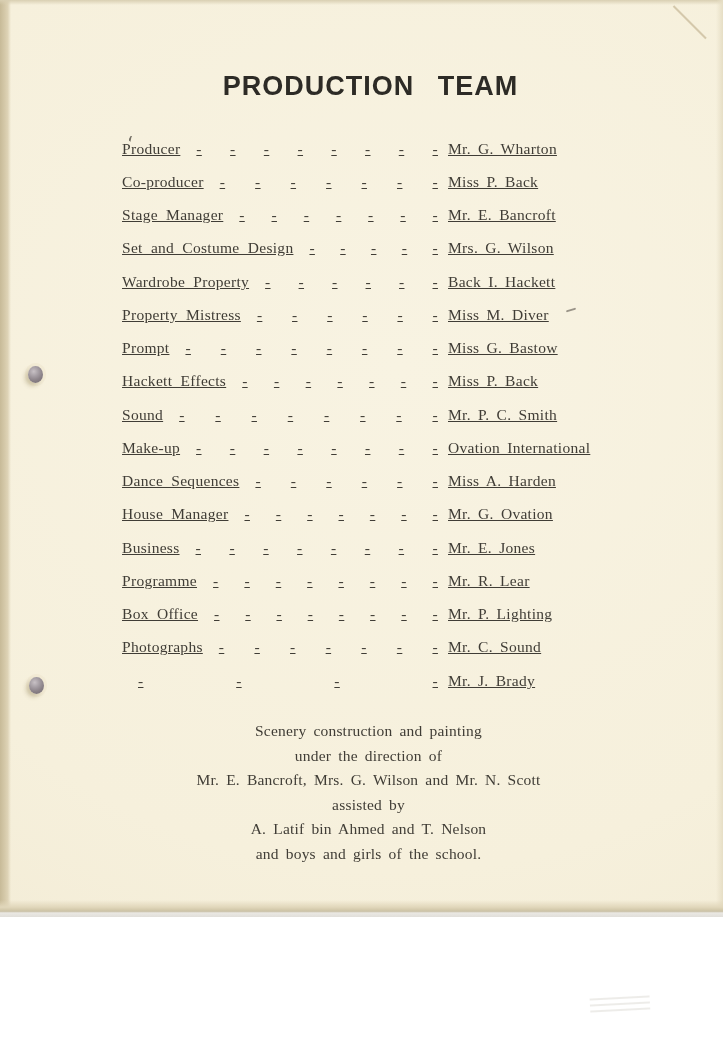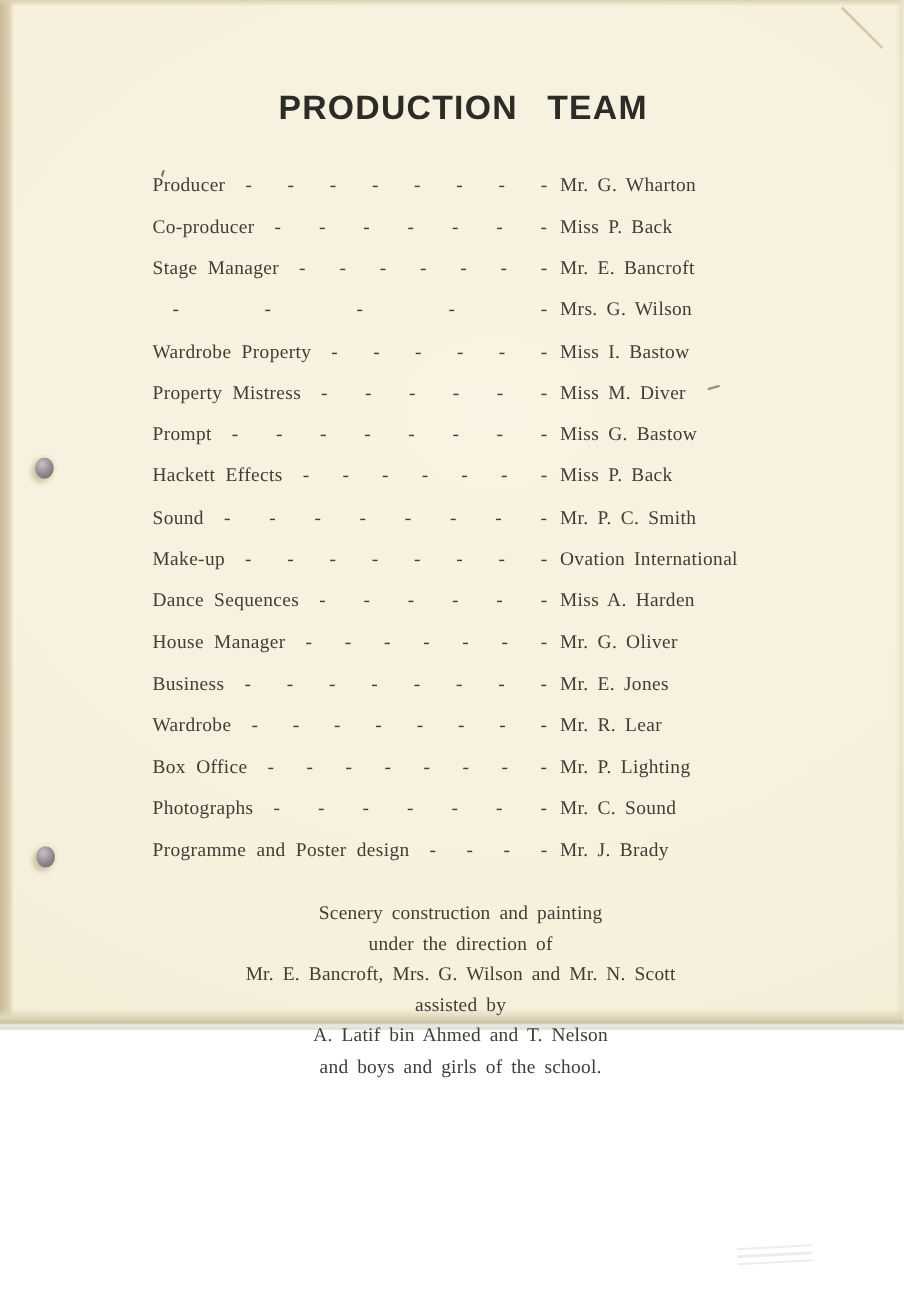--- a/index.html
+++ b/index.html
@@ -1,21 +1,21 @@
 <!DOCTYPE html>
 <html><head>
 <meta charset="utf-8">
 <style>
   html,body{margin:0;padding:0;}
   body{
     width:723px;height:1040px;overflow:hidden;background:#ffffff;
     font-family:"Liberation Serif",serif;
   }
   .page{
-    position:relative;width:723px;height:824px;
+    position:relative;width:723px;height:917px;
     background:radial-gradient(140% 100% at 55% 40%, #f8f3e2 0%, #f6f0dc 55%, #f0e8d0 100%);
   }
   
   .edge{position:absolute;pointer-events:none;}
   .edge-left{left:0;top:0;bottom:0;width:11px;
     background:linear-gradient(90deg,#c7ba98 0,#d4c8a8 40%,#ded3b6 70%,rgba(244,238,220,0) 100%);}
   .edge-top{left:0;right:0;top:0;height:5px;
     background:linear-gradient(180deg,#d9cfb2,rgba(244,238,220,0));}
   .edge-right{right:0;top:0;bottom:0;width:7px;
     background:linear-gradient(270deg,#e6dec5,rgba(244,238,220,0));}
@@ -38,21 +38,21 @@
   .title{
     position:absolute;top:71px;left:0;width:723px;margin:0;text-align:center;
     font-family:"Liberation Sans",sans-serif;font-weight:bold;font-size:27px;
     letter-spacing:1px;word-spacing:15px;color:#2d2b26;transform:translateX(9px);
   }
   
   .credits{
     position:absolute;left:122px;top:132px;width:478px;
     font-size:15.5px;color:#403d36;letter-spacing:.3px;
   }
-  .credit-row{height:33.25px;display:flex;align-items:center;}
+  .credit-row{height:33.25px;display:flex;align-items:center;text-decoration:underline;}
   .role{white-space:nowrap;word-spacing:4px;position:relative;}
   
   .credit-row:first-child .role::after{
     content:"";position:absolute;left:7px;top:-4px;width:3px;height:6px;
     border-left:2px solid #4a463e;border-radius:60% 0 0 60%;
     transform:rotate(14deg);opacity:.75;
   }
   .dashes{flex:1;display:flex;justify-content:space-between;padding:0 10px 0 16px;}
   .name{flex:none;width:152px;white-space:nowrap;word-spacing:3px;}
   
@@ -127,41 +127,42 @@
           <span>-</span>
           <span>-</span>
           <span>-</span>
           <span>-</span>
           <span>-</span>
         </span>
     <span class="name">Mr. E. Bancroft</span>
   </div>
 
   <div class="credit-row">
+    <span class="role">Set and Costume Design</span>
     <span class="dashes">
           <span>-</span>
           <span>-</span>
           <span>-</span>
           <span>-</span>
           <span>-</span>
         </span>
     <span class="name">Mrs. G. Wilson</span>
   </div>
 
   <div class="credit-row">
     <span class="role">Wardrobe Property</span>
     <span class="dashes">
           <span>-</span>
           <span>-</span>
           <span>-</span>
           <span>-</span>
           <span>-</span>
           <span>-</span>
         </span>
-    <span class="name">Miss I. Bastow</span>
+    <span class="name">Back I. Hackett</span>
   </div>
 
   <div class="credit-row">
     <span class="role">Property Mistress</span>
     <span class="dashes">
           <span>-</span>
           <span>-</span>
           <span>-</span>
           <span>-</span>
           <span>-</span>
@@ -246,40 +247,40 @@
     <span class="role">House Manager</span>
     <span class="dashes">
           <span>-</span>
           <span>-</span>
           <span>-</span>
           <span>-</span>
           <span>-</span>
           <span>-</span>
           <span>-</span>
         </span>
-    <span class="name">Mr. G. Oliver</span>
+    <span class="name">Mr. G. Ovation</span>
   </div>
 
   <div class="credit-row">
     <span class="role">Business</span>
     <span class="dashes">
           <span>-</span>
           <span>-</span>
           <span>-</span>
           <span>-</span>
           <span>-</span>
           <span>-</span>
           <span>-</span>
           <span>-</span>
         </span>
     <span class="name">Mr. E. Jones</span>
   </div>
 
   <div class="credit-row">
-    <span class="role">Wardrobe</span>
+    <span class="role">Programme</span>
     <span class="dashes">
           <span>-</span>
           <span>-</span>
           <span>-</span>
           <span>-</span>
           <span>-</span>
           <span>-</span>
           <span>-</span>
           <span>-</span>
         </span>
@@ -309,21 +310,20 @@
           <span>-</span>
           <span>-</span>
           <span>-</span>
           <span>-</span>
           <span>-</span>
         </span>
     <span class="name">Mr. C. Sound</span>
   </div>
 
   <div class="credit-row">
-    <span class="role">Programme and Poster design</span>
     <span class="dashes">
           <span>-</span>
           <span>-</span>
           <span>-</span>
           <span>-</span>
         </span>
     <span class="name">Mr. J. Brady</span>
   </div>
 </div>
 

